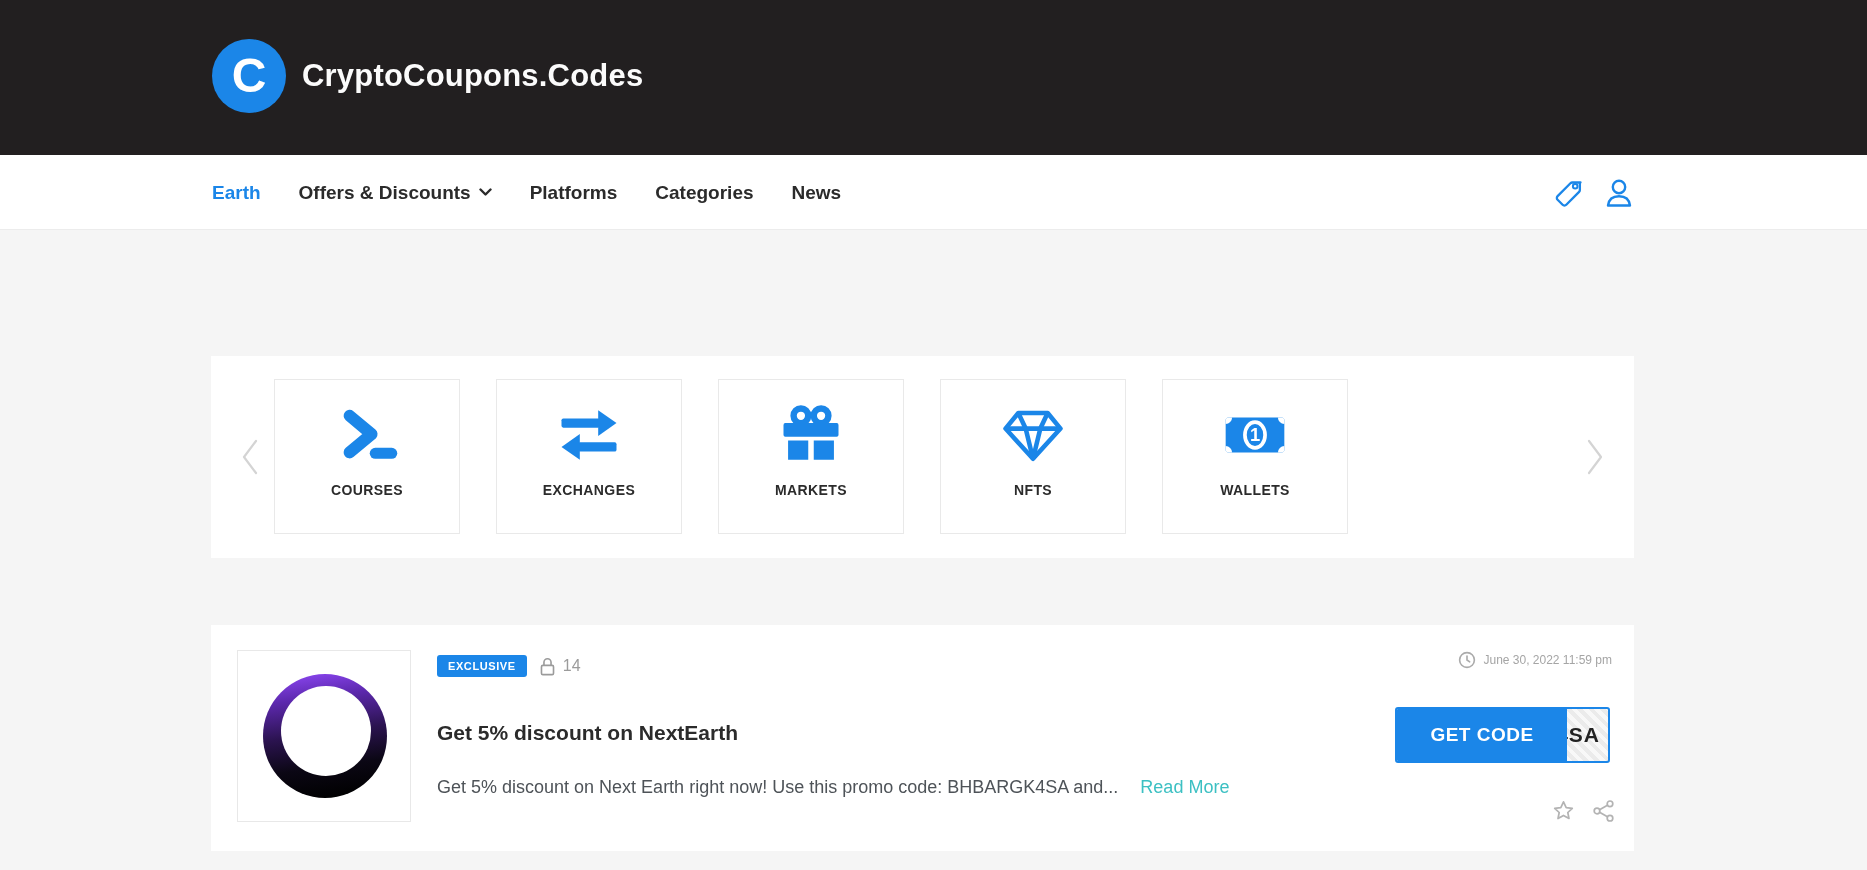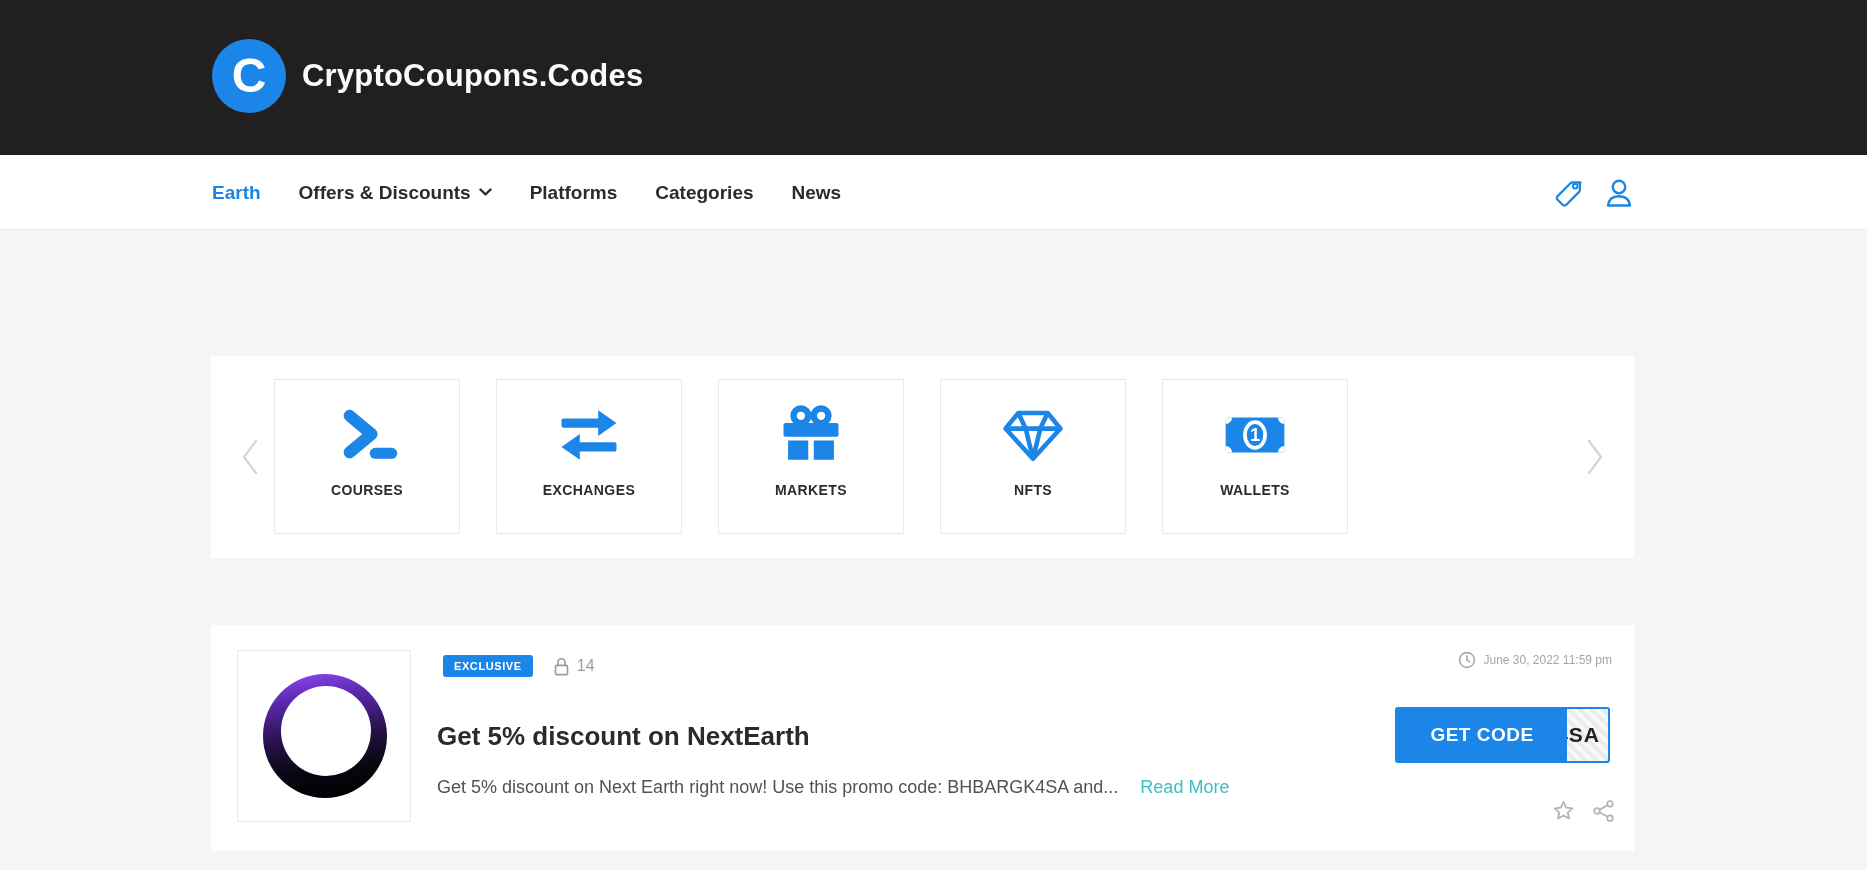--- a/index.html
+++ b/index.html
@@ -77,29 +77,29 @@
     background:#ffffff; border:1px solid #e8e8e8; cursor:pointer;
   }
   .ne-ring {
     position:absolute; left:25px; top:23px; width:124px; height:124px; border-radius:50%;
     background:linear-gradient(172deg, #8a45ef 3%, #5c28ad 22%, #2b1350 48%, #0b0714 72%, #000000 95%);
   }
   .ne-hole {
     position:absolute; left:18px; top:12px; width:90px; height:90px; border-radius:50%;
     background:#ffffff;
   }
-  .coupon-meta { position:absolute; left:226px; top:30px; display:flex; align-items:center; gap:20px;margin-left:6px; }
+  .coupon-meta { position:absolute; left:226px; top:30px; display:flex; align-items:center; gap:12px; }
   .badge {
     background:#1b86e8; color:#ffffff; font-size:11px; font-weight:700;
     letter-spacing:.6px; padding:5px 11px; border-radius:3px;
   }
   .uses { display:flex; align-items:center; gap:7px; color:#9b9b9b; font-size:16px; }
   .coupon-title {
     position:absolute; left:226px; top:96px;
-    font-size:26px; font-weight:700; color:#2b2b2b; cursor:pointer;
+    font-size:21px; font-weight:700; color:#2b2b2b; cursor:pointer;
   }
   .coupon-desc {
     position:absolute; left:226px; top:152px;
     font-size:18px; color:#4e5358;
   }
   .read-more { color:#3cc0c3; cursor:pointer; margin-left:17px; }
   .coupon-time {
     position:absolute; right:22px; top:26px;
     display:flex; align-items:center; gap:7px;
     color:#a5a5a5; font-size:12px;

